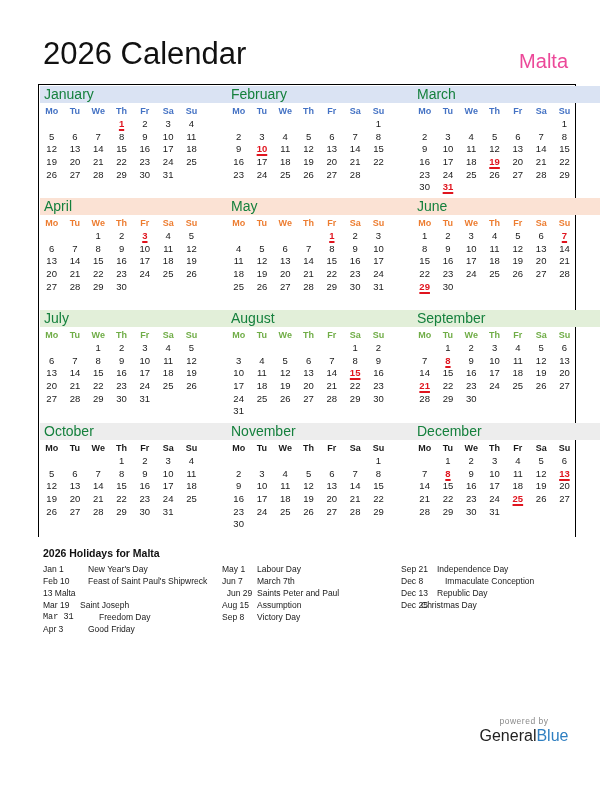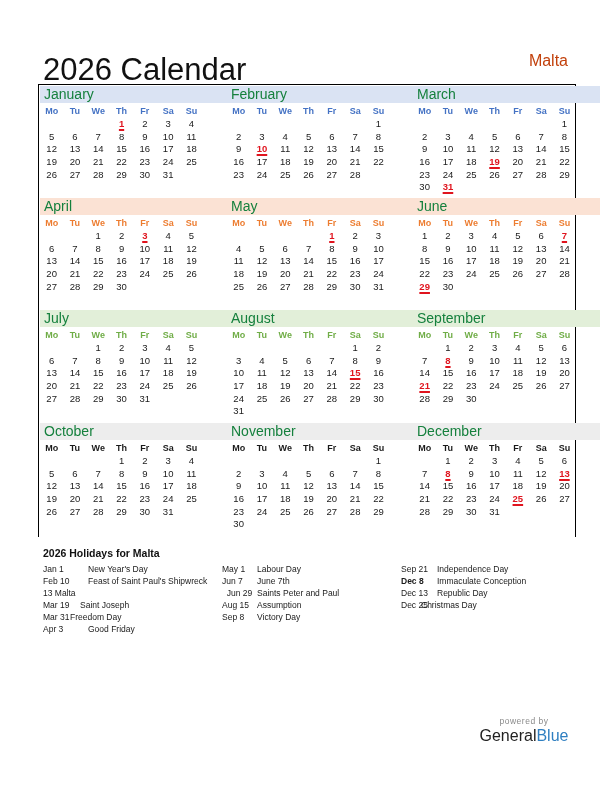--- a/index.html
+++ b/index.html
@@ -1,18 +1,18 @@
 <!DOCTYPE html>
 <html><head>
   <meta charset="utf-8">
   <style>
     html, body { margin:0; padding:0; background:#ffffff; }
     body { width:612px; height:792px; position:relative; overflow:hidden; font-family:"Liberation Sans", sans-serif; color:#1a1a1a; }
-    .title { position:absolute; left:43px; top:52px; font-size:31px; line-height:36px; color:#111; }
-    .country { position:absolute; right:44px; top:52px; font-size:16px; line-height:18px; color:#c2410c; }
+    .title { position:absolute; left:43px; top:36px; font-size:31px; line-height:36px; color:#111; }
+    .country { position:absolute; right:44px; top:52px; font-size:20px; line-height:18px; color:#ec4899; }
     .frame { position:absolute; left:38px; top:84px; width:536px; height:452px; border-left:1.5px solid #000; border-right:1.5px solid #000; border-top:1.5px solid #000; }
     .month { position:absolute; width:187px; height:112px; }
     .mhead { height:17px; font-size:14px; line-height:17px; padding-left:4px; color:#15803d; }
     .q1 .mhead { background:#dae3f3; }
     .q2 .mhead { background:#fbe2d4; }
     .q3 .mhead { background:#e2efd9; }
     .q4 .mhead { background:#ededed; }
     .grid { display:grid; grid-template-columns:repeat(7, 23.3px); margin-left:0px; }
     .dow { font-size:9px; font-weight:bold; height:14px; line-height:14px; text-align:center; padding-top:1px; }
     .q1 .dow { color:#4472c4; }
@@ -601,57 +601,57 @@
       </div>
       <div class="hrow">
         <span class="hdate" style="width: 0px;">13 Malta</span>
         <span></span>
       </div>
       <div class="hrow">
         <span class="hdate" style="width: 37px;">Mar 19</span>
         <span>Saint Joseph</span>
       </div>
       <div class="hrow">
-        <span class="hdate" style="width: 27px;">Mar 31</span>
+        <span class="hdate" style="width: 56px; font-family: Liberation Mono, monospace;">Mar 31</span>
         <span>Freedom Day</span>
       </div>
       <div class="hrow">
         <span class="hdate" style="width: 45px;">Apr 3</span>
         <span>Good Friday</span>
       </div>
     </div>
     <div class="hcol" style="left: 222px;">
       <div class="hrow">
         <span class="hdate" style="width: 35px;">May 1</span>
         <span>Labour Day</span>
       </div>
       <div class="hrow">
         <span class="hdate" style="width: 35px;">Jun 7</span>
-        <span>June 7th</span>
+        <span>March 7th</span>
       </div>
       <div class="hrow">
         <span class="hdate" style="width: 35px; text-align: center;">Jun 29</span>
         <span>Saints Peter and Paul</span>
       </div>
       <div class="hrow">
         <span class="hdate" style="width: 35px;">Aug 15</span>
         <span>Assumption</span>
       </div>
       <div class="hrow">
         <span class="hdate" style="width: 35px;">Sep 8</span>
         <span>Victory Day</span>
       </div>
     </div>
     <div class="hcol" style="left: 401px;">
       <div class="hrow">
         <span class="hdate" style="width: 36px;">Sep 21</span>
         <span>Independence Day</span>
       </div>
       <div class="hrow">
-        <span class="hdate" style="width: 36px; font-weight: bold;">Dec 8</span>
+        <span class="hdate" style="width: 44px;">Dec 8</span>
         <span>Immaculate Conception</span>
       </div>
       <div class="hrow">
         <span class="hdate" style="width: 36px;">Dec 13</span>
         <span>Republic Day</span>
       </div>
       <div class="hrow">
         <span class="hdate" style="width: 20px;">Dec 25</span>
         <span>Christmas Day</span>
       </div>

